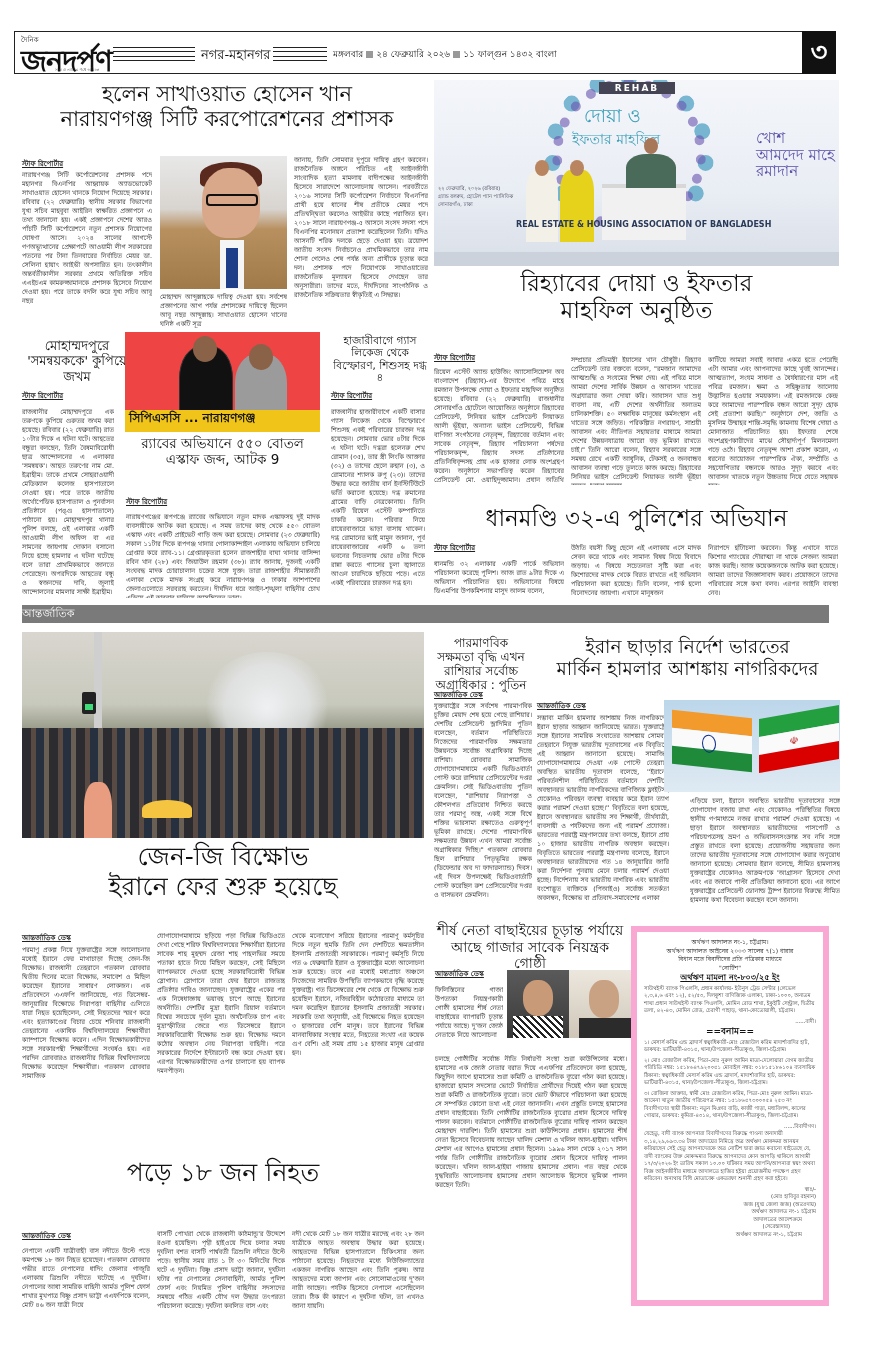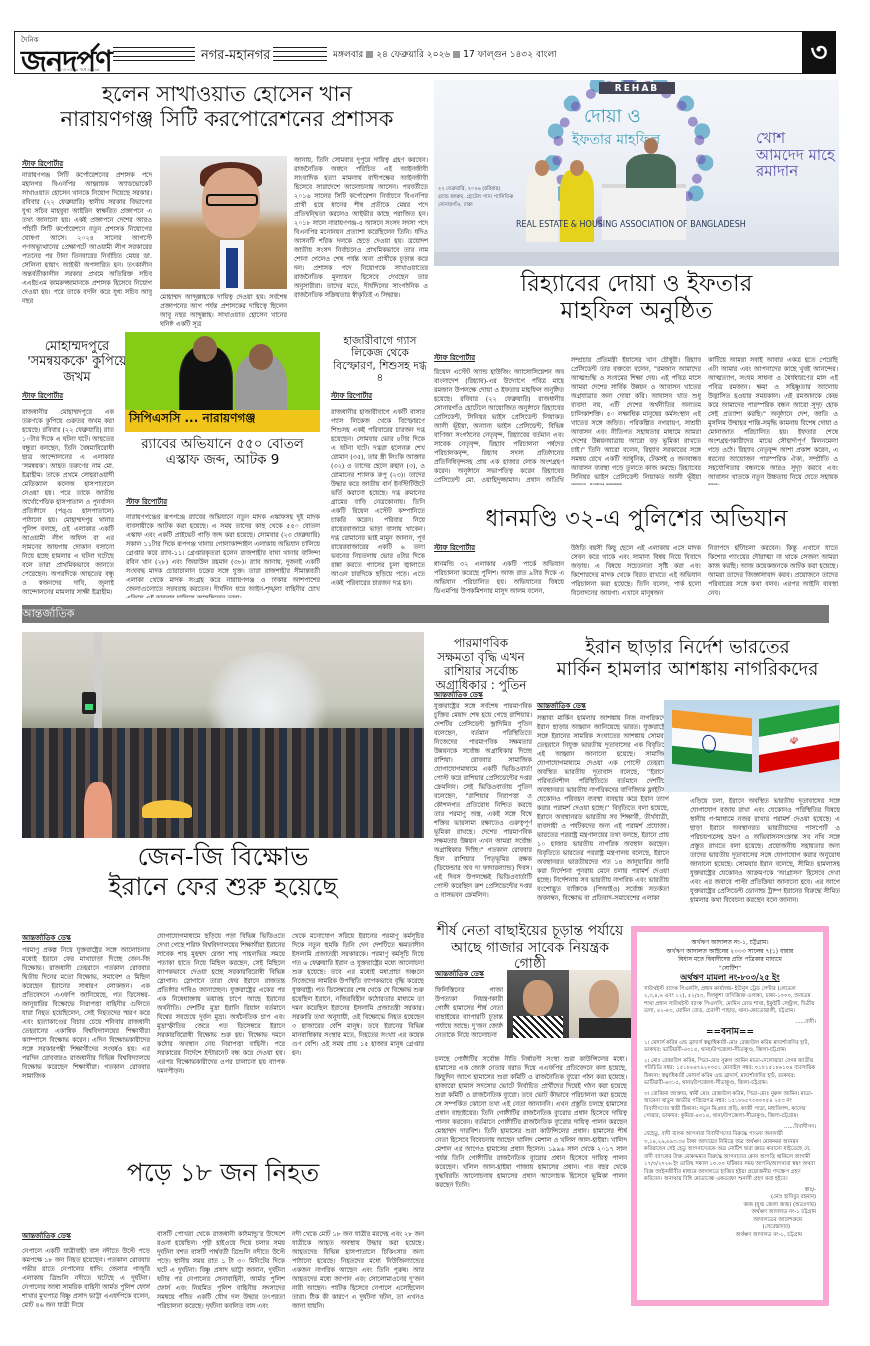--- a/index.html
+++ b/index.html
@@ -20,42 +20,42 @@
 .hl{font-family:"DejaVu Sans",sans-serif;text-align:center;color:#111;font-weight:normal;line-height:1.18}
 .byline{font-size:7px;font-weight:bold;text-decoration:underline;color:#222}
 .body{font-size:6.4px;line-height:9px;color:#222;text-align:justify;overflow:hidden}
 .photo{overflow:hidden}
 .ph-man{background:linear-gradient(180deg,#e8e8e8 0%,#d8d4cf 40%,#b89060 55%,#a07a48 100%)}
 .ph-man .face{position:absolute;left:42px;top:12px;width:58px;height:70px;border-radius:45% 45% 40% 40%;background:#d9a88a}
 .ph-man .hair{position:absolute;left:40px;top:6px;width:62px;height:26px;border-radius:50% 50% 20% 20%;background:#5a2a1e}
 .ph-man .glass{position:absolute;left:46px;top:38px;width:52px;height:12px;border:2px solid #111;border-radius:4px}
 .ph-man .shirt{position:absolute;left:60px;top:84px;width:24px;height:50px;background:#f5f5f5}
 .ph-man .tie{position:absolute;left:66px;top:92px;width:12px;height:40px;background:#1e3e8a}
-.ph-rab{background:#84cc16}
+.ph-rab{background:#ef4444}
 .ph-rab .band{position:absolute;left:0;right:0;bottom:0;height:22px;background:#f0c419}
 .ph-rab .bandtxt{position:absolute;left:4px;bottom:3px;font-size:12px;color:#111;font-weight:bold}
 .ph-rab .p1{position:absolute;left:54px;top:14px;width:54px;height:80px;background:#111;border-radius:40% 40% 0 0;border:1px solid #333}
 .ph-rab .p2{position:absolute;left:110px;top:22px;width:52px;height:72px;background:#9b9b9b;border-radius:40% 40% 0 0}
 .ph-rab .h1{position:absolute;left:68px;top:4px;width:24px;height:26px;border-radius:50%;background:#8a6248}
 .ph-rab .h2{position:absolute;left:124px;top:12px;width:24px;height:26px;border-radius:50%;background:#8a6248}
 .ph-rab .arc{position:absolute;left:-10px;top:-40px;width:300px;height:90px;border-radius:50%;border:10px solid #f0c419;border-bottom-color:transparent;border-left-color:transparent}
 .ph-rehab{background:linear-gradient(180deg,#f4f6fa 0%,#e9edf4 60%,#d9dfe8 100%)}
 .ph-rehab .ring{position:absolute;left:110px;top:-10px;width:170px;height:170px;border-radius:50%;border:16px dotted #5aa7c8;opacity:.8}
 .ph-rehab .ring2{position:absolute;left:118px;top:-2px;width:154px;height:154px;border-radius:50%;border:10px dotted #6a55b0;opacity:.6}
 .ph-rehab .logo-r{position:absolute;left:165px;top:2px;width:76px;height:12px;background:#445;color:#fff;font-size:9px;text-align:center;line-height:12px;font-weight:bold;letter-spacing:2px}
 .ph-rehab .t1{position:absolute;left:150px;top:22px;font-size:18px;color:#3b9fb8}
 .ph-rehab .t2{position:absolute;left:138px;top:48px;font-size:14px;color:#3b9fb8}
 .ph-rehab .t3{position:absolute;left:322px;top:50px;font-size:15px;color:#5a4fa8;line-height:1.1}
 .ph-rehab .stage{position:absolute;left:0;right:0;bottom:0;height:14px;background:#ccd2dc}
 .ph-rehab .pod{position:absolute;left:168px;top:104px;width:84px;height:56px;background:#f1f1f1;border-top:4px solid #d7d7d7}
 .ph-rehab .m1{position:absolute;left:92px;top:90px;width:32px;height:72px;background:#f3f0e8;border-radius:30% 30% 0 0}
 .ph-rehab .m2{position:absolute;left:126px;top:90px;width:34px;height:72px;background:#e6d21a;border-radius:30% 30% 0 0}
 .ph-rehab .m3{position:absolute;left:192px;top:74px;width:50px;height:34px;background:#4a6a5a;border-radius:40% 40% 0 0}
 .ph-rehab .hd{position:absolute;width:14px;height:16px;border-radius:50%;background:#b98560}
-.ph-rehab .eng{position:absolute;left:82px;top:140px;font-size:8px;font-weight:normal;color:#2a3a5a}
+.ph-rehab .eng{position:absolute;left:82px;top:140px;font-size:8px;font-weight:bold;color:#2a3a5a}
 .ph-rehab .date{position:absolute;left:4px;top:104px;font-size:5px;color:#445;line-height:8px}
 .section-bar{left:22px;top:605px;width:807px;height:18px;background:#7a7a7a;color:#fff;font-size:11px;line-height:18px}
 .ph-iran{background:linear-gradient(180deg,#d9d6cf 0%,#c8c9bd 35%,#7c7f6a 55%,#4a4a48 100%)}
 .ph-iran .smoke{position:absolute;left:180px;top:20px;width:130px;height:110px;border-radius:50%;background:radial-gradient(circle,#eef0f2 0%,rgba(230,232,235,.7) 50%,rgba(230,232,235,0) 72%)}
 .ph-iran .crowd{position:absolute;left:0;right:0;bottom:0;height:110px;background:repeating-linear-gradient(90deg,#2c2c30 0 9px,#5a4a44 9px 14px,#27303e 14px 22px,#6a5f55 22px 27px)}
 .ph-iran .hat{position:absolute;left:120px;top:168px;width:50px;height:18px;border-radius:50% 50% 10% 10%;background:#f5c542}
 .ph-iran .scarf{position:absolute;left:62px;top:150px;width:28px;height:60px;border-radius:40% 40% 0 0;background:#e89d80}
 .ph-iran .pole{position:absolute;left:72px;top:0;width:8px;height:120px;background:#cfcfcf}
 .ph-iran .sig{position:absolute;left:60px;top:60px;width:14px;height:22px;background:#222;border-radius:2px}
 .ph-iran .sig::after{content:"";position:absolute;left:3px;top:12px;width:8px;height:6px;background:#3fdc7a}
@@ -84,21 +84,21 @@
 <body>
 
 <div class="abs hdr">
   <span class="logo-small">দৈনিক</span>
   <span class="logo">জনদর্পণ</span>
   <span class="tagline">সত্য ও ন্যায়ের পথে অবিচল</span>
   <div class="rules" style="left:98px;width:82px"></div>
   <span class="section-name">নগর-মহানগর</span>
   <div class="rules" style="left:258px;width:54px"></div>
   <span class="dateline">
-    <span>মঙ্গলবার</span><span class="sq"></span><span>২৪ ফেব্রুয়ারি ২০২৬</span><span class="sq"></span><span>17 ফাল্গুন ১৪৩২ বাংলা</span>
+    <span>মঙ্গলবার</span><span class="sq"></span><span>২৪ ফেব্রুয়ারি ২০২৬</span><span class="sq"></span><span>১১ ফাল্গুন ১৪৩২ বাংলা</span>
   </span>
   <div class="pageno">৩</div>
 </div>
 
 <div class="abs hl" style="left:22px;top:82px;width:410px;font-size:21px">
   <div>হলেন সাখাওয়াত হোসেন খান</div>
   <div>নারায়ণগঞ্জ সিটি করপোরেশনের প্রশাসক</div>
 </div>
 <div class="abs byline" style="left:22px;top:158px">স্টাফ রিপোর্টার</div>
 <div class="abs body" style="left:22px;top:171px;width:130px;height:162px">নারায়ণগঞ্জ সিটি কর্পোরেশনের প্রশাসক পদে মহানগর বিএনপির আহ্বায়ক অ্যাডভোকেট সাখাওয়াত হোসেন খানকে নিয়োগ দিয়েছে সরকার। রবিবার (২২ ফেব্রুয়ারি) স্থানীয় সরকার বিভাগের যুগ্ম সচিব মাহবুবা আইরিন স্বাক্ষরিত প্রজ্ঞাপনে এ তথ্য জানানো হয়। একই প্রজ্ঞাপনে দেশের আরও পাঁচটি সিটি কর্পোরেশনে নতুন প্রশাসক নিয়োগের ঘোষণা আসে। ২০২৪ সালের আগস্টে গণঅভ্যুত্থানের প্রেক্ষাপটে আওয়ামী লীগ সরকারের পতনের পর টানা তিনবারের নির্বাচিত মেয়র ডা. সেলিনা হায়াৎ আইভী অপসারিত হন। তৎকালীন অন্তর্বর্তীকালীন সরকার প্রথমে অতিরিক্ত সচিব এএইচএম কামরুজ্জামানকে প্রশাসক হিসেবে নিয়োগ দেওয়া হয়। পরে তাকে বদলি করে যুগ্ম সচিব আবু নছর</div>

